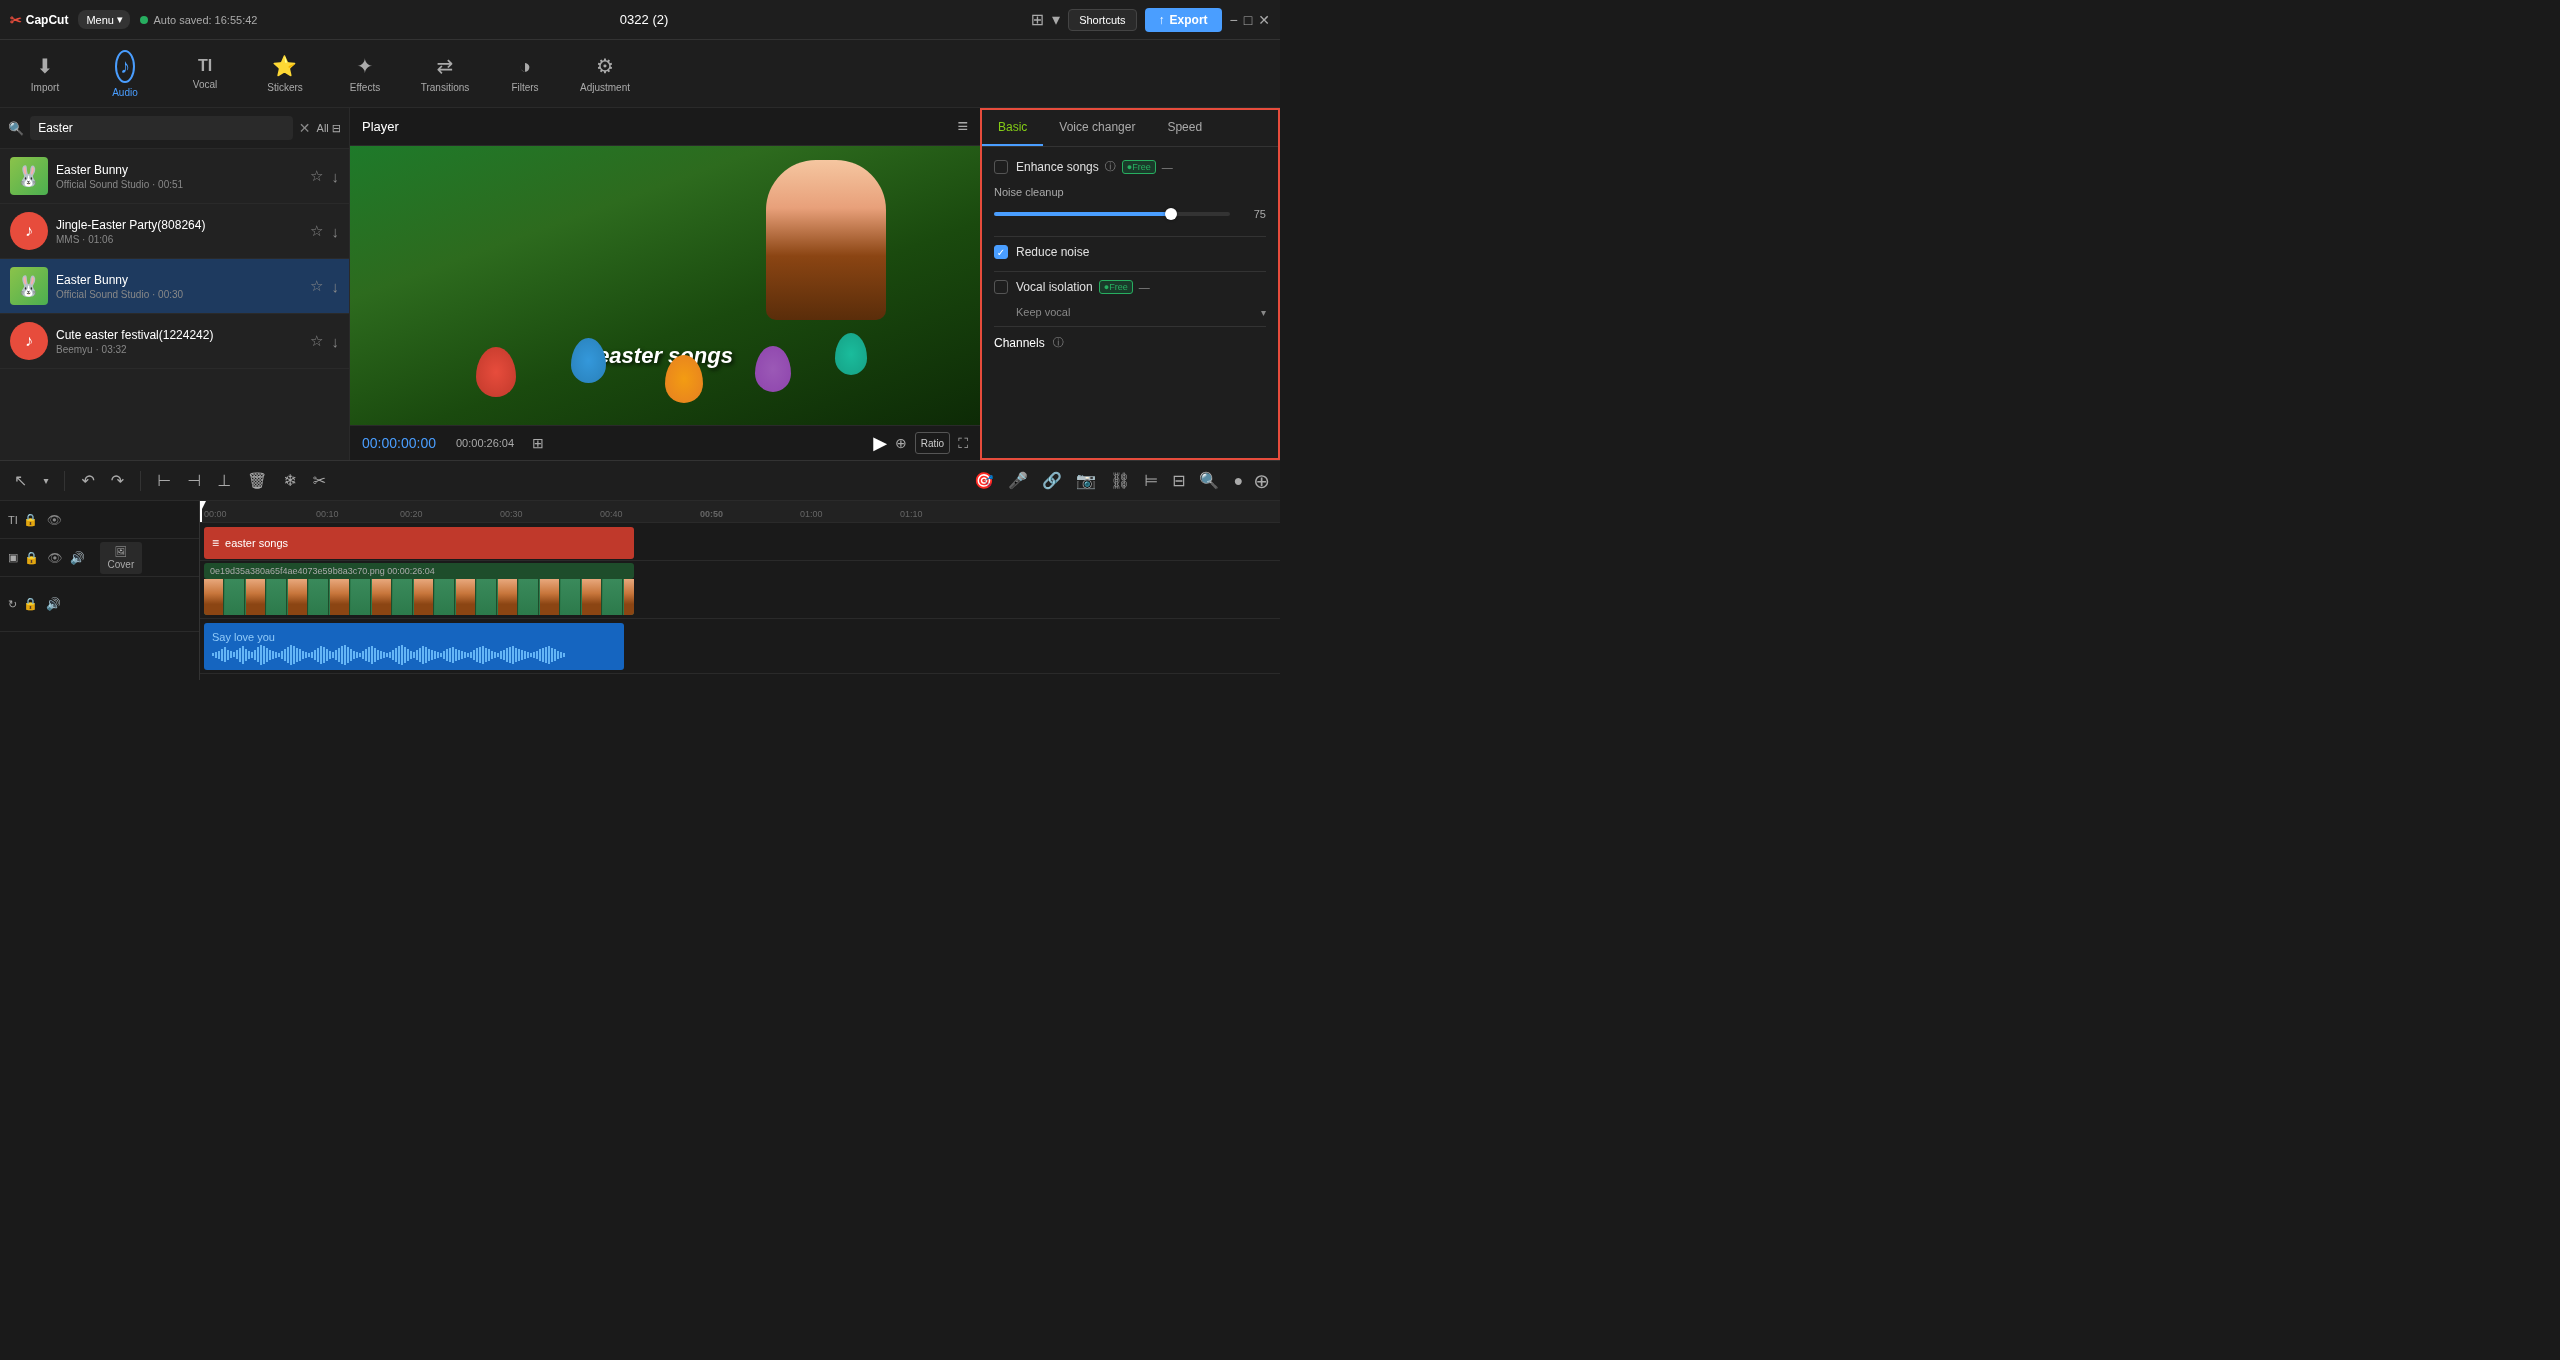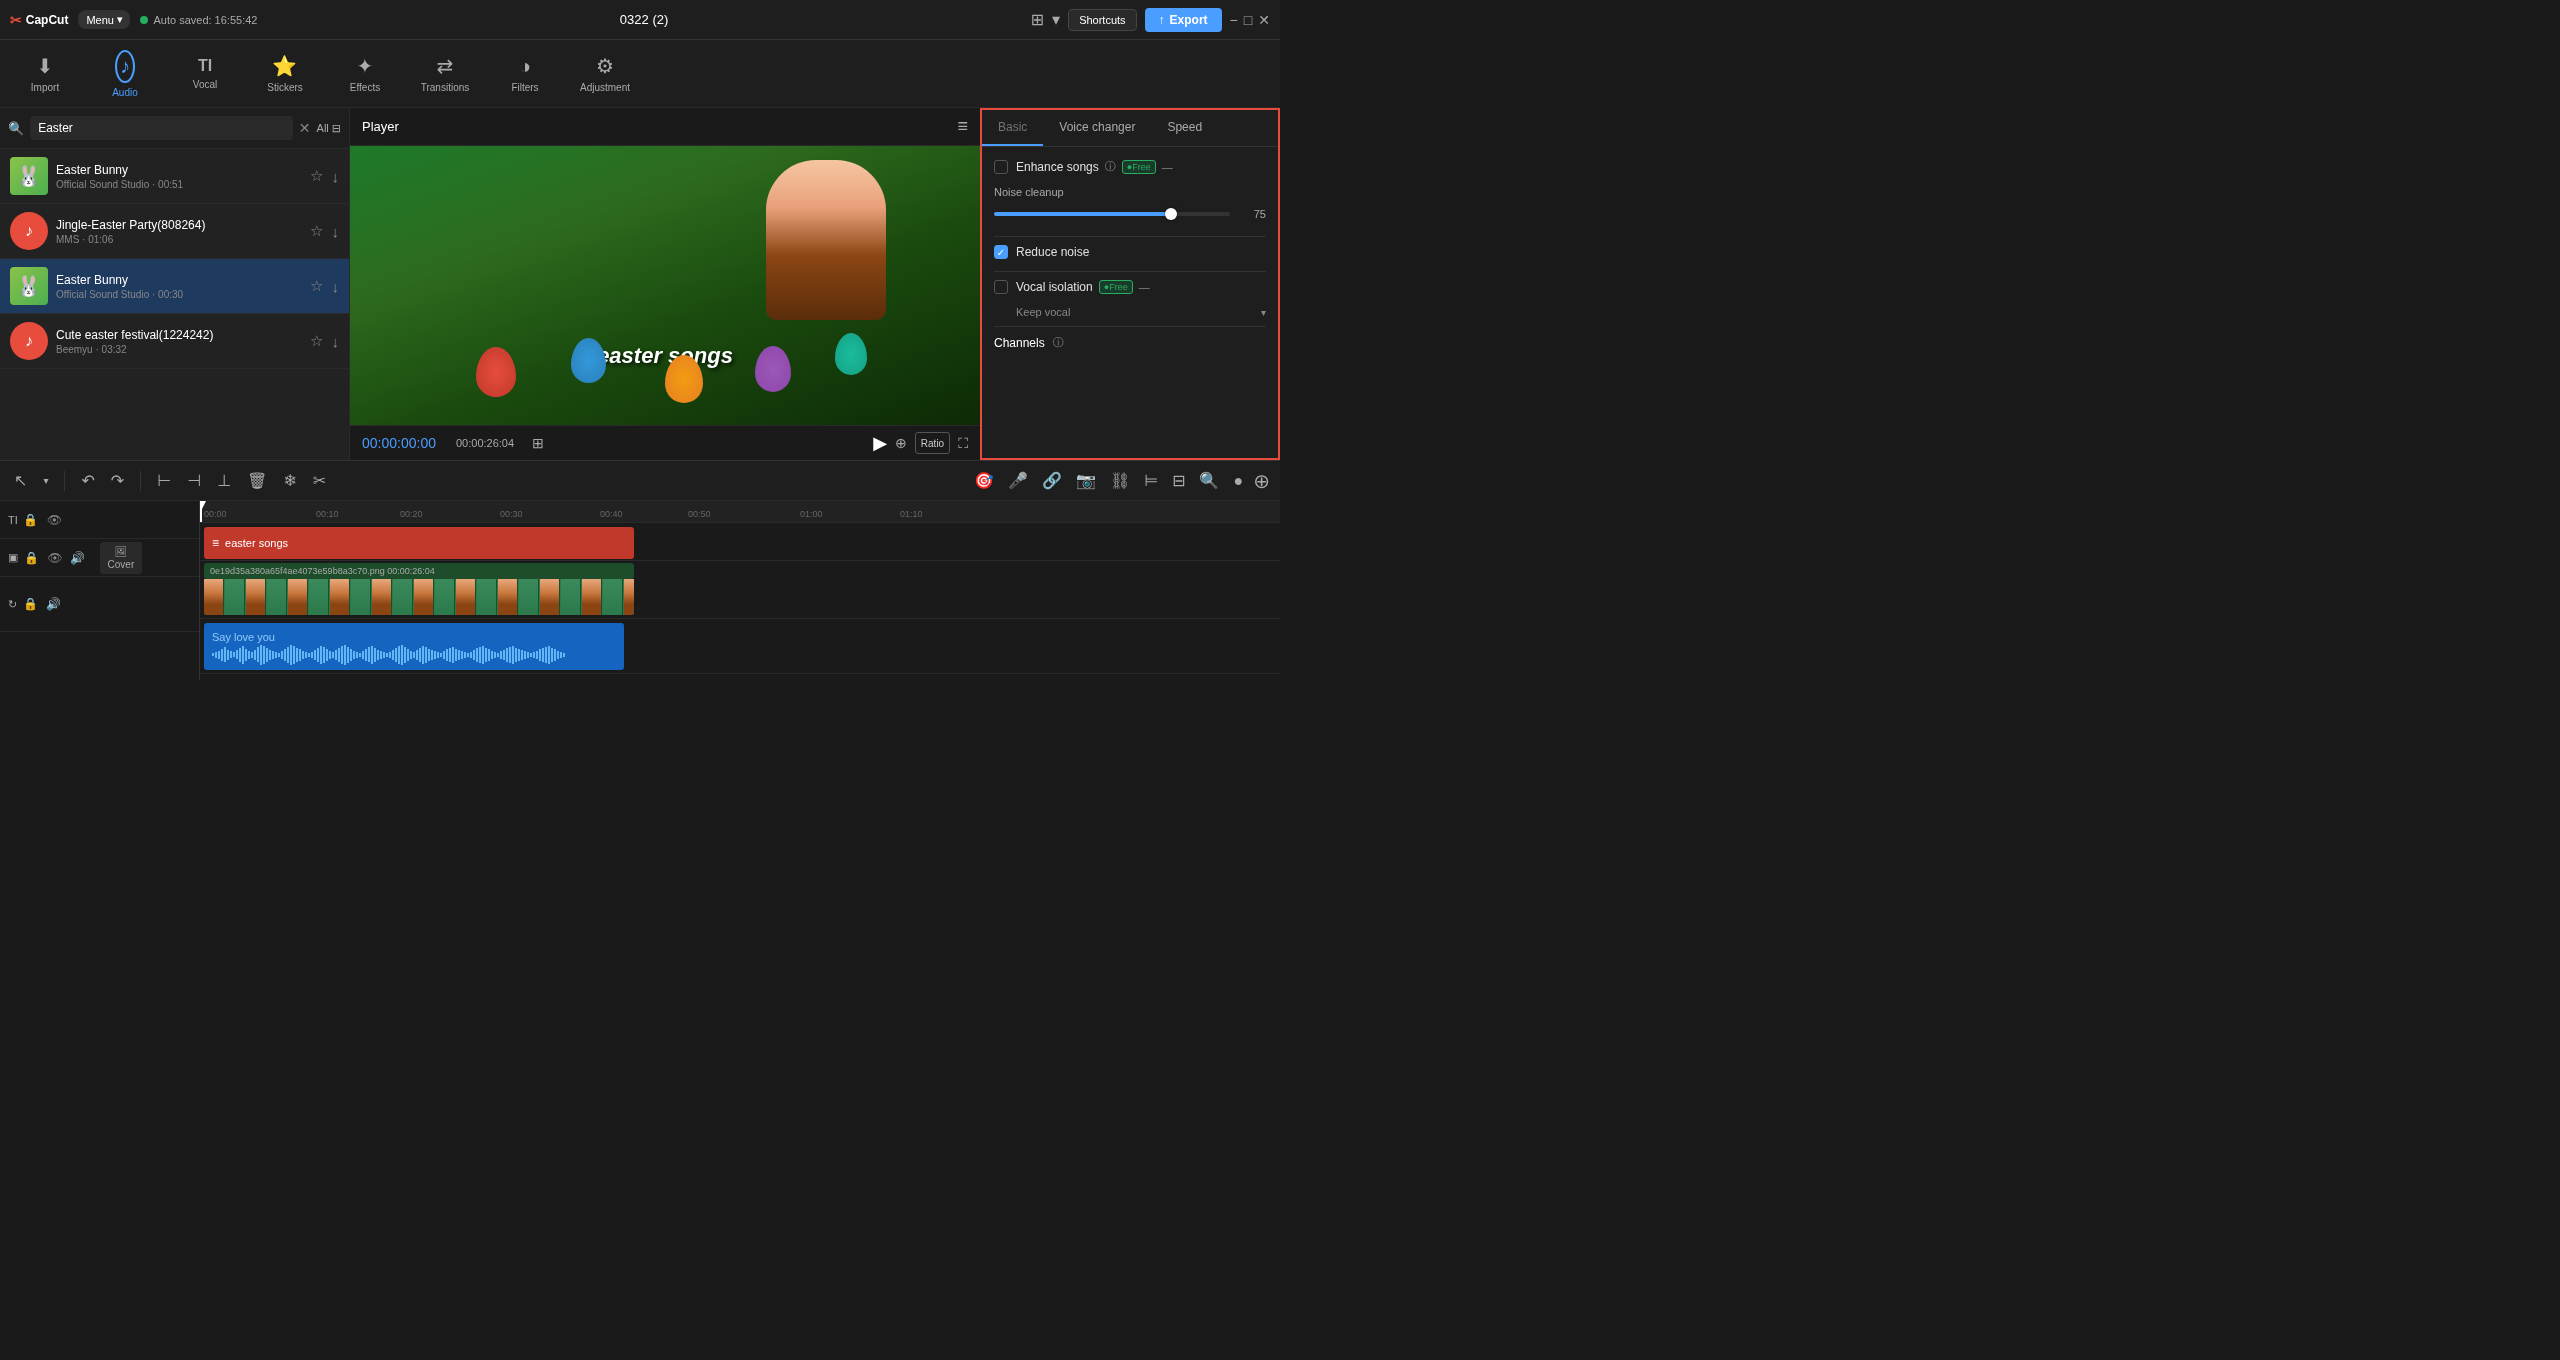--- a/index.html
+++ b/index.html
@@ -65,21 +65,21 @@
     .time-current { font-size: 14px; color: #4a9eff; }
     .time-total { font-size: 11px; color: #aaa; }
     .play-btn { background: none; border: none; color: #fff; cursor: pointer; font-size: 18px; }
     .control-btns { display: flex; gap: 8px; margin-left: auto; }
     .ctrl-btn { background: none; border: none; color: #aaa; cursor: pointer; font-size: 14px; }
 
     
     .right-panel { width: 300px; background: #1e1e1e; border-left: 2px solid #e74c3c; border-top: 2px solid #e74c3c; border-right: 2px solid #e74c3c; border-bottom: 2px solid #e74c3c; display: flex; flex-direction: column; }
     .right-tabs { display: flex; border-bottom: 1px solid #333; }
     .right-tab { padding: 10px 16px; cursor: pointer; font-size: 12px; color: #aaa; }
-    .right-tab.active { color: #737373; border-bottom: 2px solid #4a9eff; }
+    .right-tab.active { color: #84cc16; border-bottom: 2px solid #4a9eff; }
     .right-content { padding: 12px; flex: 1; overflow-y: auto; }
     .option-row { display: flex; align-items: center; gap: 8px; margin-bottom: 12px; }
     .checkbox { width: 14px; height: 14px; border: 1px solid #555; border-radius: 3px; cursor: pointer; flex-shrink: 0; display: flex; align-items: center; justify-content: center; }
     .checkbox.checked { background: #4a9eff; border-color: #4a9eff; }
     .checkbox.checked::after { content: '✓'; font-size: 10px; color: #fff; }
     .option-label { font-size: 12px; color: #e0e0e0; display: flex; align-items: center; gap: 6px; }
     .free-badge { background: #1a3a2a; border: 1px solid #27ae60; color: #27ae60; font-size: 9px; padding: 1px 4px; border-radius: 3px; }
     .info-icon { color: #888; font-size: 11px; }
     .slider-section { margin-bottom: 12px; }
     .slider-label { font-size: 11px; color: #aaa; margin-bottom: 6px; }
@@ -424,21 +424,21 @@
 
       <div class="track-ruler">
         <div class="playhead">
           <div class="playhead-top"></div>
         </div>
         <span class="ruler-mark" style="left:4px;">00:00</span>
         <span class="ruler-mark" style="left:116px;">00:10</span>
         <span class="ruler-mark" style="left:200px;">00:20</span>
         <span class="ruler-mark" style="left:300px;">00:30</span>
         <span class="ruler-mark" style="left:400px;">00:40</span>
-        <span class="ruler-mark" style="left:488px;">00:50</span>
+        <span class="ruler-mark" style="left:500px;font-weight:bold;">00:50</span>
         <span class="ruler-mark" style="left:600px;">01:00</span>
         <span class="ruler-mark" style="left:700px;">01:10</span>
       </div>
 
       <div class="track-rows">
 
         <div class="track-row" style="height:38px;">
           <div class="track-clip title-clip" style="left:4px;width:430px;">
             <span class="title-clip-icon">≡</span>
             <span>easter songs</span>

